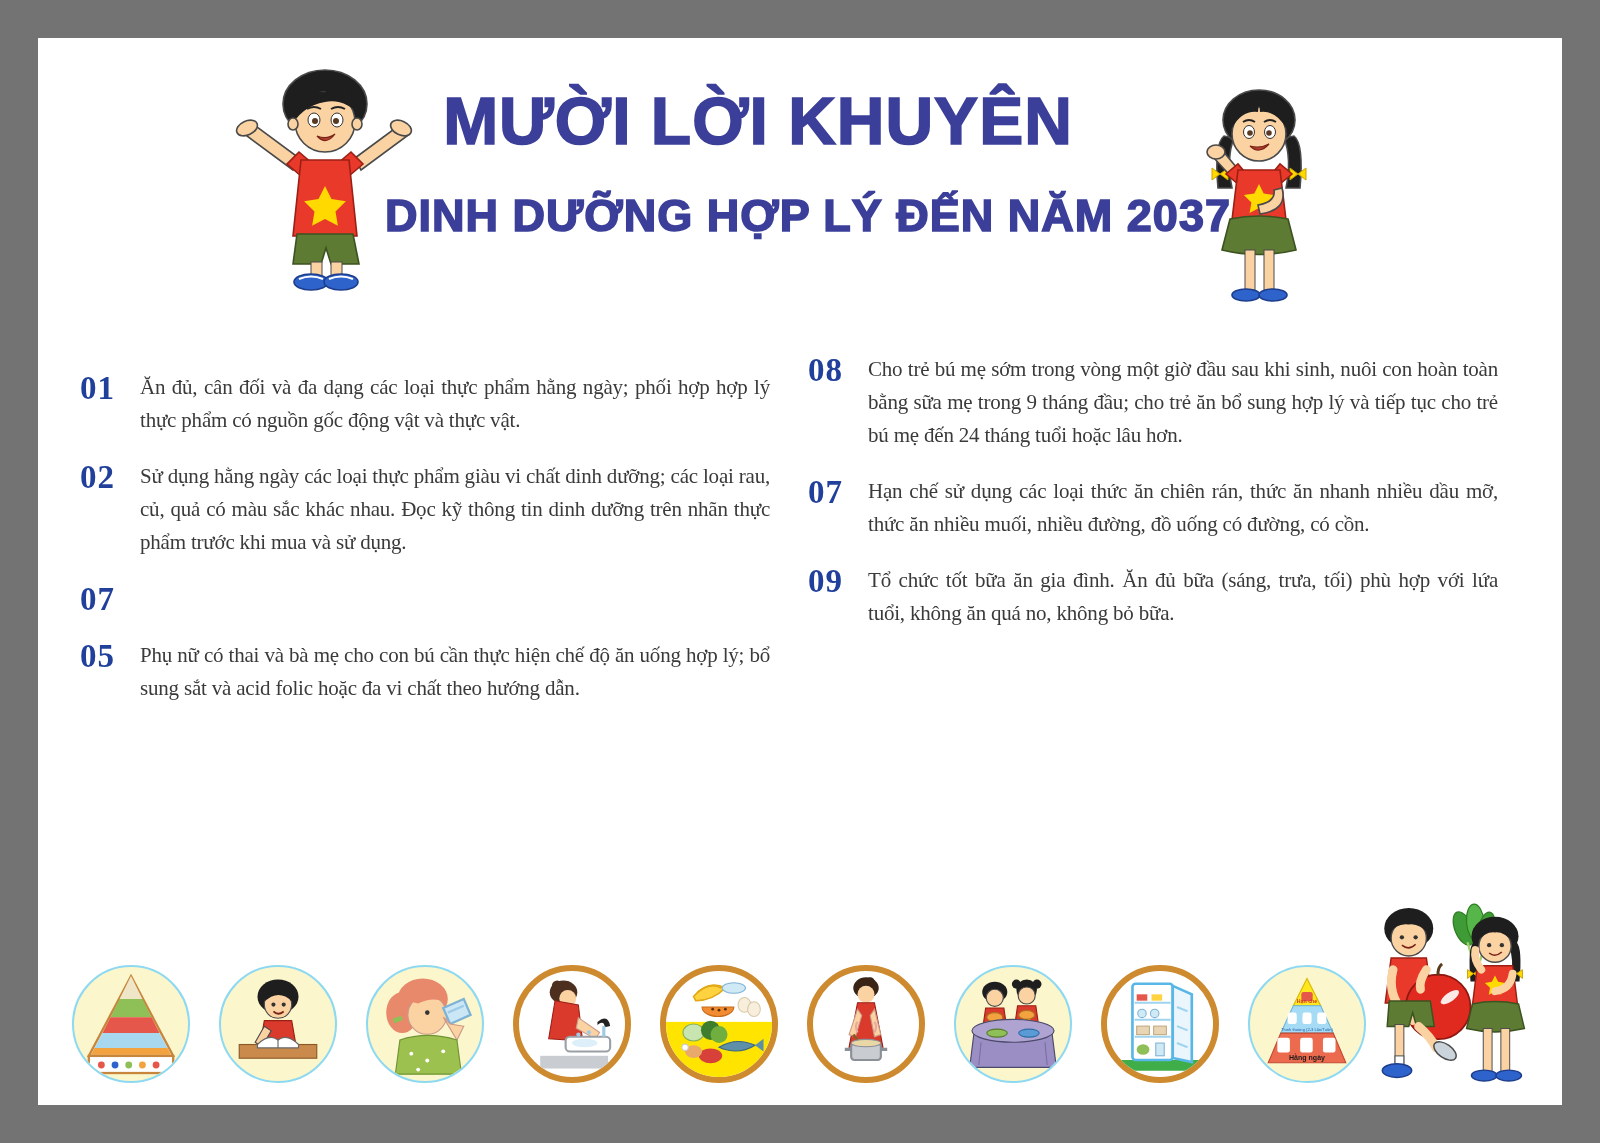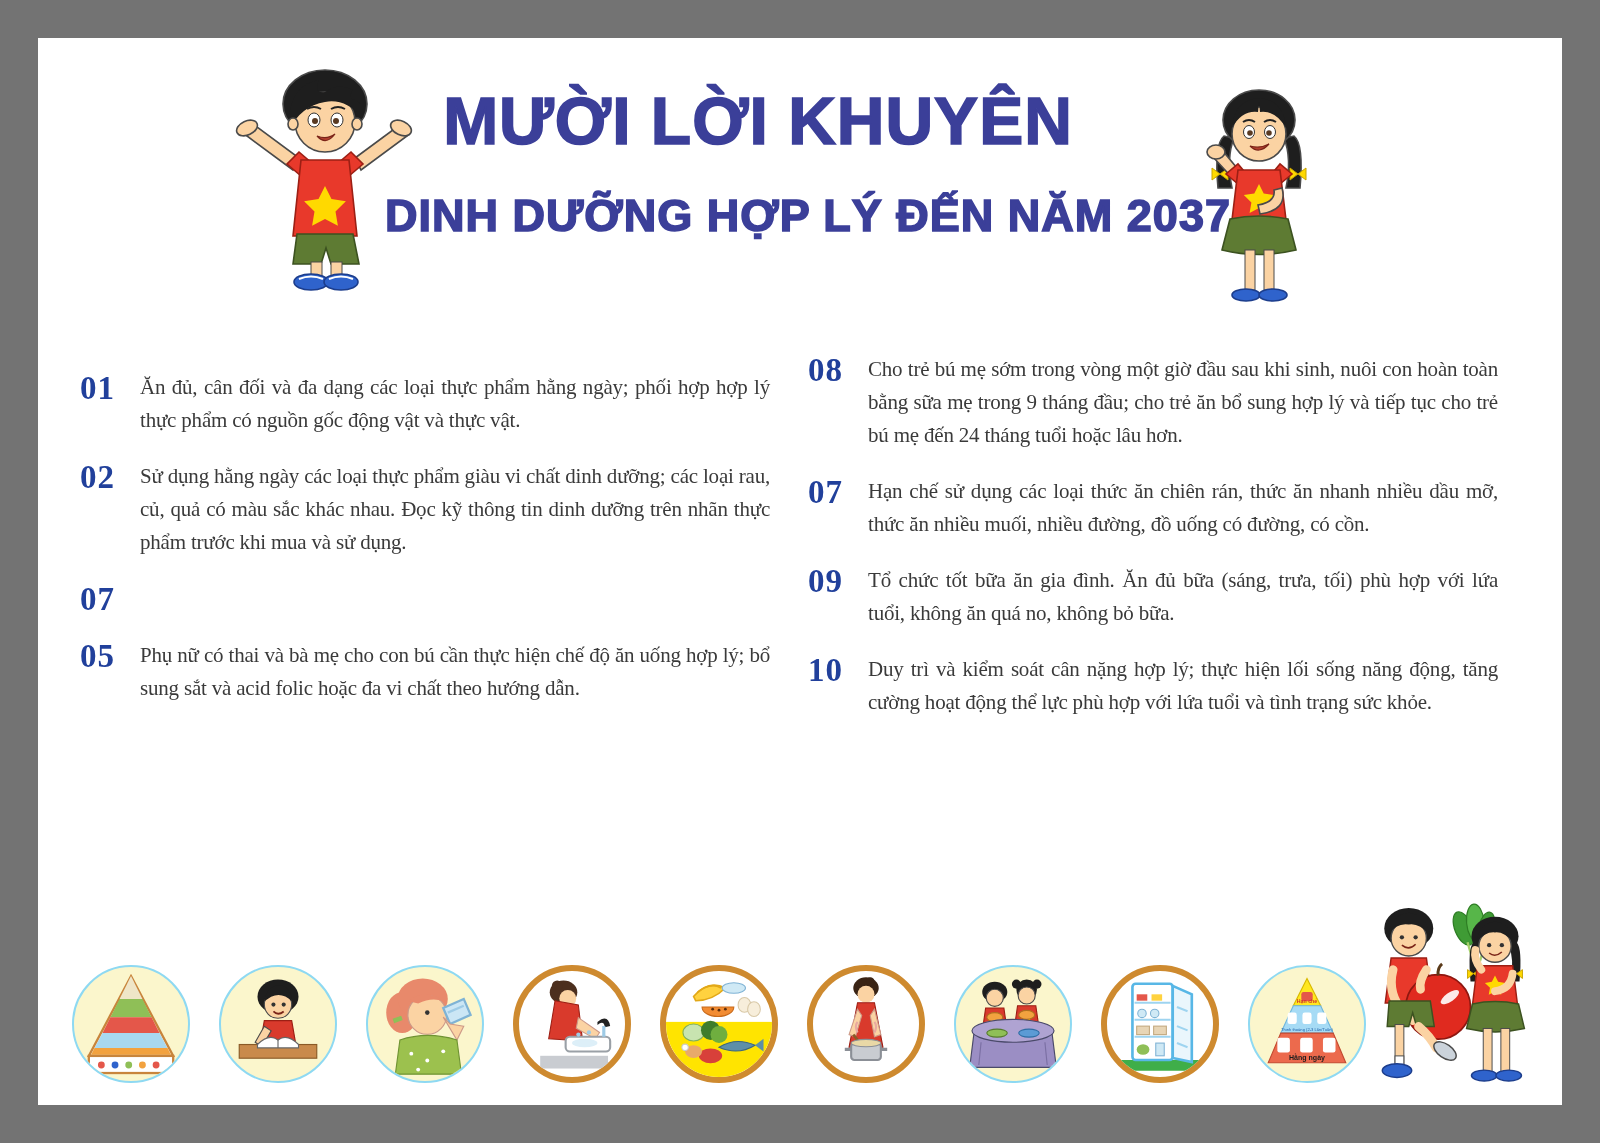--- a/index.html
+++ b/index.html
@@ -161,24 +161,20 @@
         <div class="tip-num">08</div>
         <div class="tip-text">Cho trẻ bú mẹ sớm trong vòng một giờ đầu sau khi sinh, nuôi con hoàn toàn bằng sữa mẹ trong 9 tháng đầu; cho trẻ ăn bổ sung hợp lý và tiếp tục cho trẻ bú mẹ đến 24 tháng tuổi hoặc lâu hơn.</div>
       </div>
       <div class="tip">
         <div class="tip-num">07</div>
         <div class="tip-text">Hạn chế sử dụng các loại thức ăn chiên rán, thức ăn nhanh nhiều dầu mỡ, thức ăn nhiều muối, nhiều đường, đồ uống có đường, có cồn.</div>
       </div>
       <div class="tip">
         <div class="tip-num">09</div>
         <div class="tip-text">Tổ chức tốt bữa ăn gia đình. Ăn đủ bữa (sáng, trưa, tối) phù hợp với lứa tuổi, không ăn quá no, không bỏ bữa.</div>
-      </div>
-      <div class="tip">
-        <div class="tip-num">10</div>
-        <div class="tip-text">Duy trì và kiểm soát cân nặng hợp lý; thực hiện lối sống năng động, tăng cường hoạt động thể lực phù hợp với lứa tuổi và tình trạng sức khỏe.</div>
       </div>
     </div>
 
     <div id="footer">
 
       <div class="circ yellow">
         <svg viewBox="0 0 100 100">
           <polygon points="50,8 87,78 13,78" fill="#F9EFD8" stroke="#C8853C" stroke-width="2"></polygon>
           <polygon points="50,8 60,28 40,28" fill="#EFE6C8"></polygon>
           <polygon points="40,28 60,28 68,44 32,44" fill="#8FBF57"></polygon>

